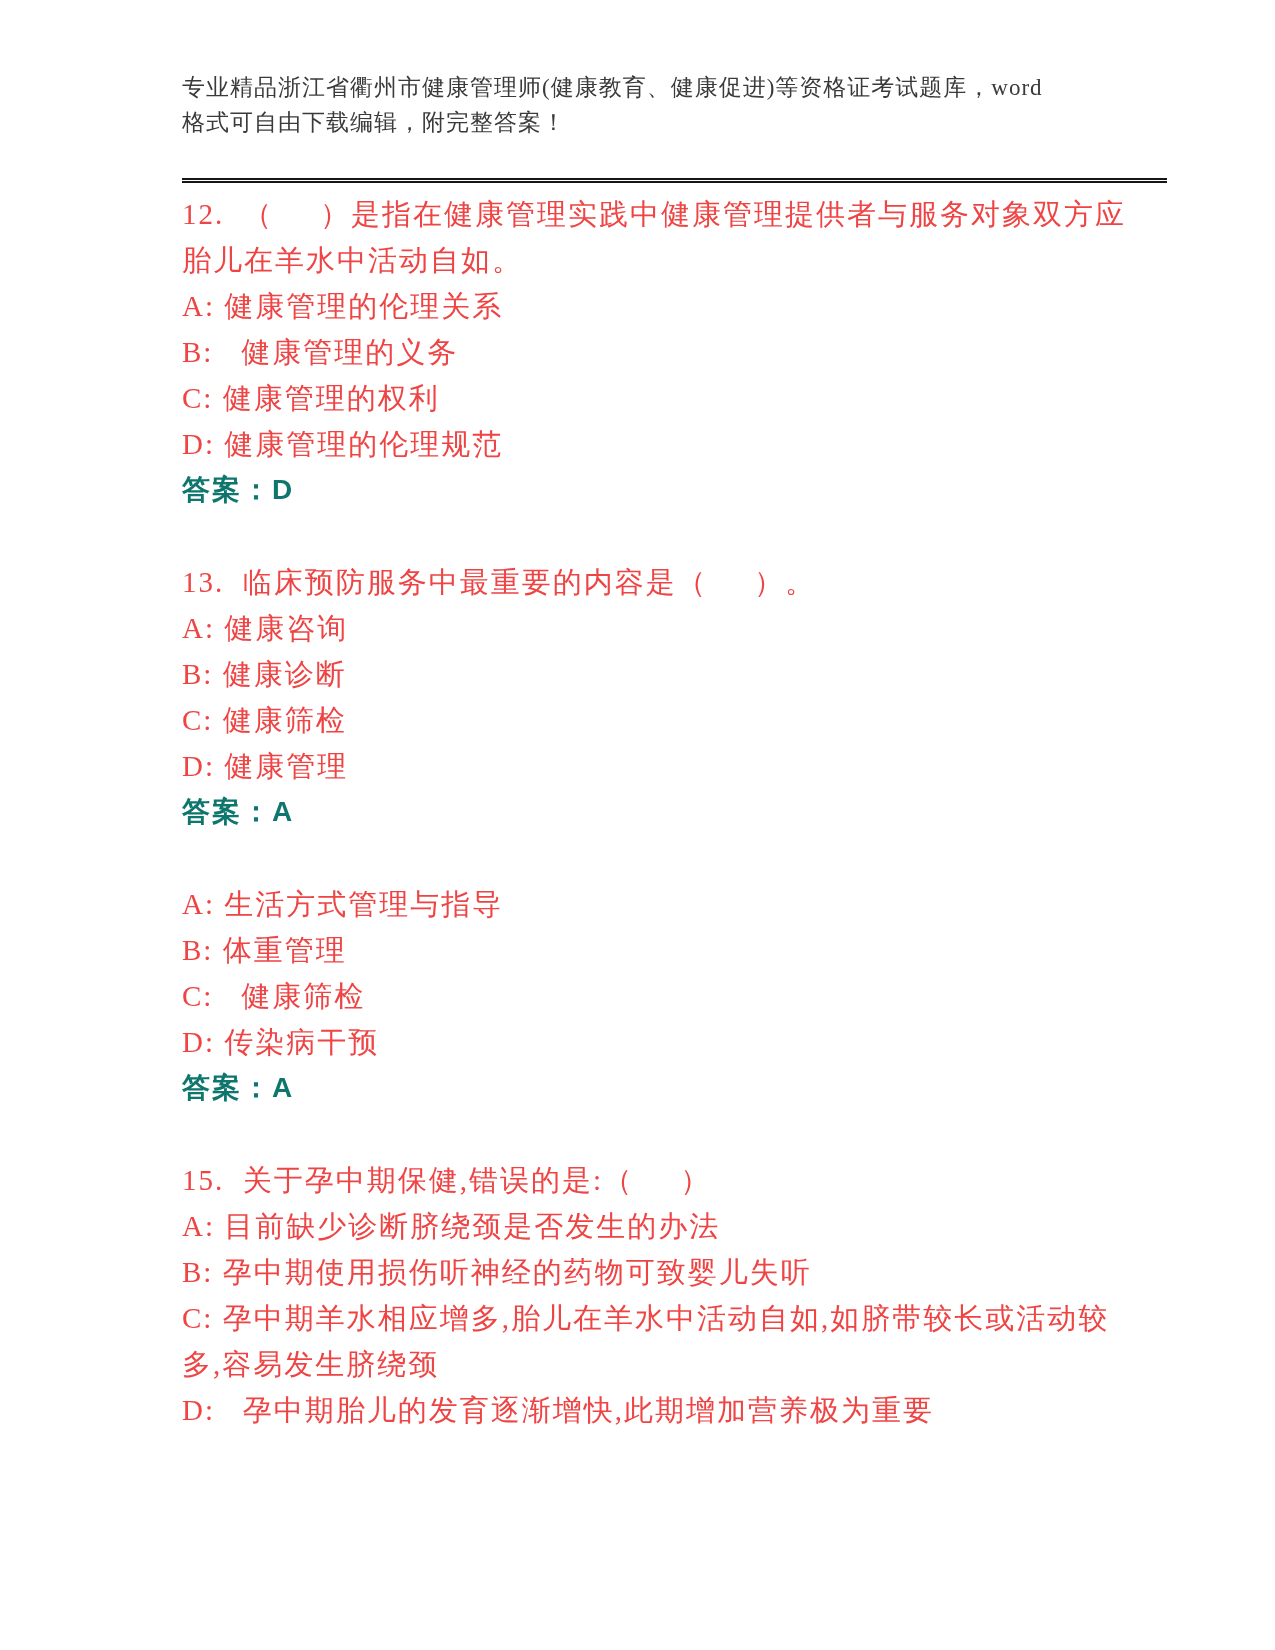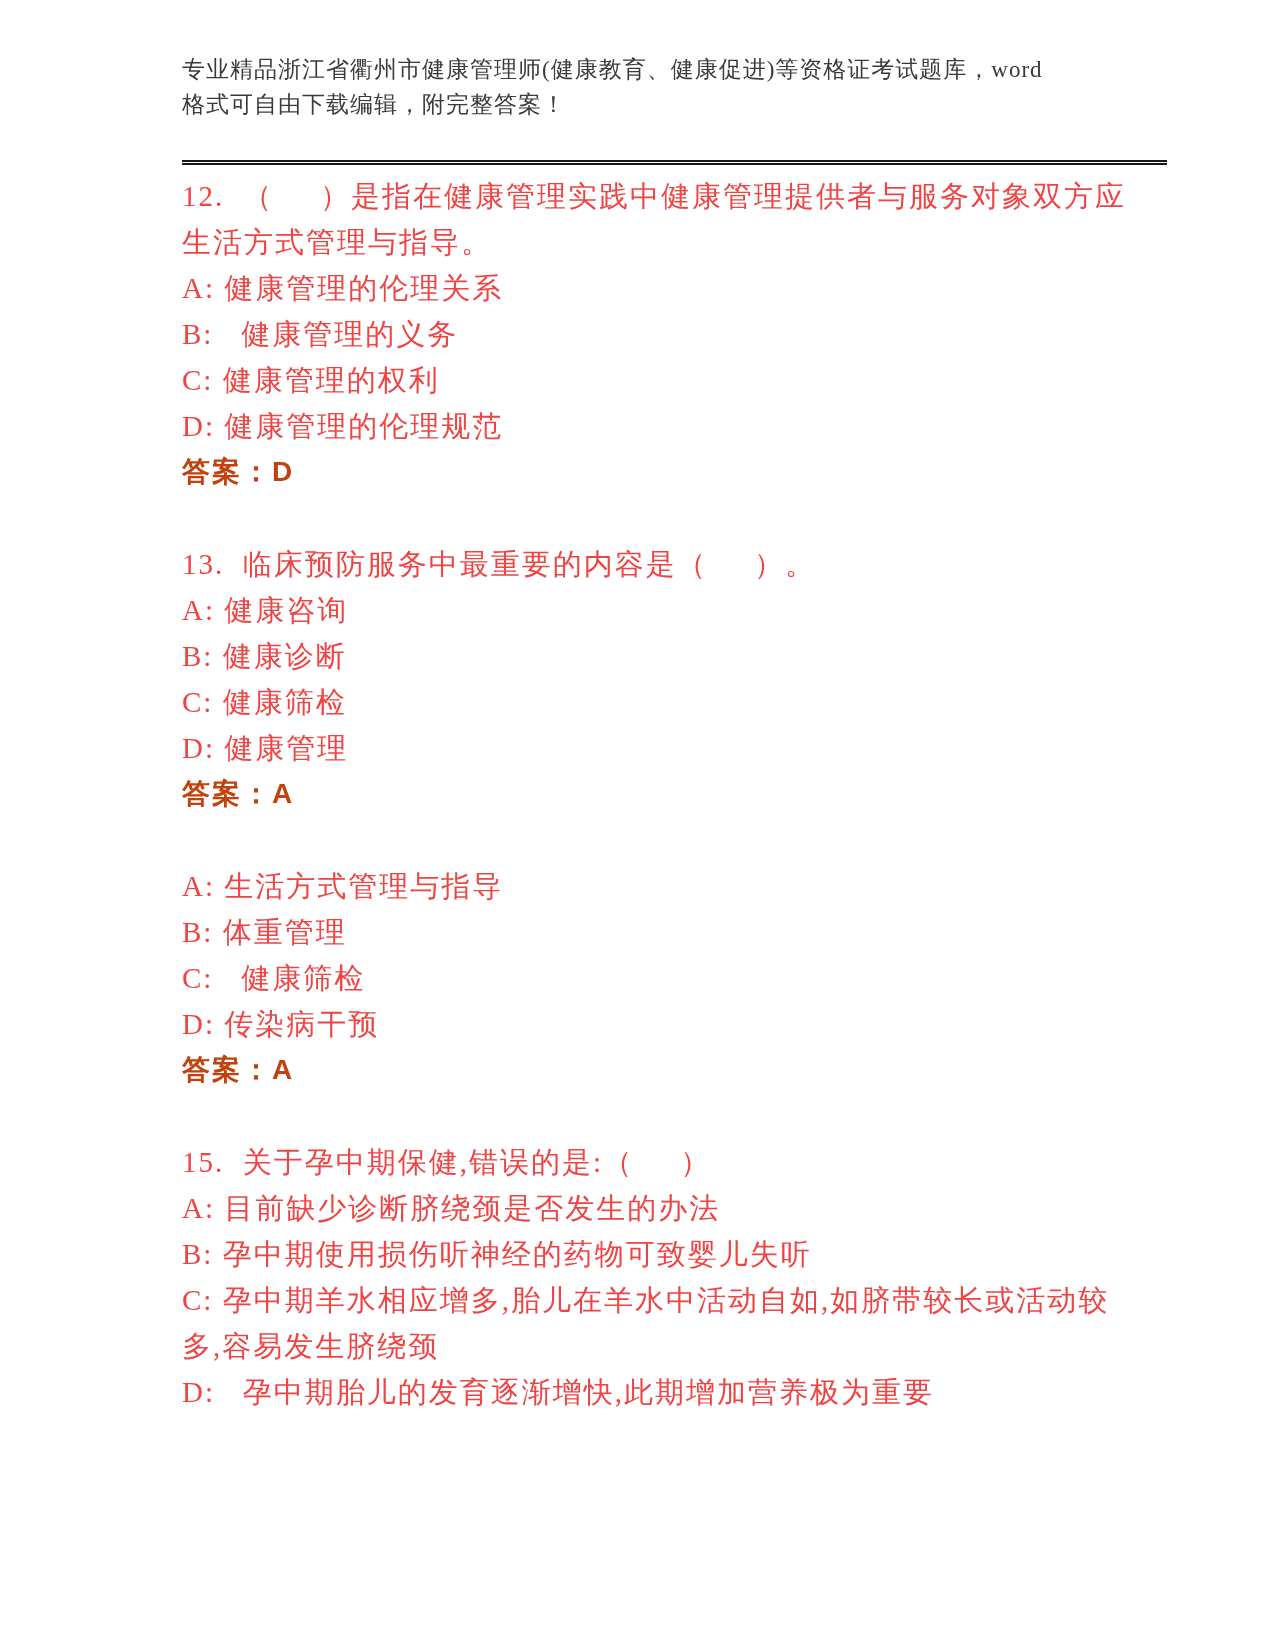--- a/index.html
+++ b/index.html
@@ -6,21 +6,21 @@
     margin: 0;
     padding: 0;
     background: #ffffff;
   }
   .page {
     position: relative;
     width: 1275px;
     height: 1650px;
     background: #ffffff;
     box-sizing: border-box;
-    padding: 52px 108px 0 182px;
+    padding: 70px 108px 0 182px;
     overflow: hidden;
     font-family: "Liberation Serif", "DejaVu Serif", serif;
     color: #2f2f2f;
   }
   .doc-header {
     font-size: 23px;
     line-height: 35px;
     color: #3a3a3a;
     letter-spacing: 1px;
   }
@@ -41,21 +41,21 @@
   .line {
     font-size: 29px;
     line-height: 46px;
     letter-spacing: 2px;
     white-space: pre-wrap;
     color: #ef4444;
   }
   .answer-line {
     font-family: "Liberation Sans", "DejaVu Sans", sans-serif;
     font-weight: 700;
-    color: #c2410c;
+    color: #0f766e;
     font-size: 28px;
     line-height: 46px;
     letter-spacing: 2px;
     white-space: pre-wrap;
   }
 </style>
 </head>
 <body>
 
 <div class="page">
@@ -64,21 +64,21 @@
     <div class="header-line">专业精品浙江省衢州市健康管理师(健康教育、健康促进)等资格证考试题库，word</div>
     <div class="header-line">格式可自由下载编辑，附完整答案！</div>
   </div>
 
   <div class="header-rule"></div>
 
   <div class="questions">
 
     <section class="question">
       <div class="line">12.  （     ）是指在健康管理实践中健康管理提供者与服务对象双方应</div>
-      <div class="line">生活方式管理与指导。</div>
+      <div class="line">胎儿在羊水中活动自如。</div>
       <div class="line">A: 健康管理的伦理关系</div>
       <div class="line">B:   健康管理的义务</div>
       <div class="line">C: 健康管理的权利</div>
       <div class="line">D: 健康管理的伦理规范</div>
       <div class="answer-line"><span>答案：</span><span>D</span></div>
     </section>
 
     <section class="question">
       <div class="line">13.  临床预防服务中最重要的内容是（     ）。</div>
       <div class="line">A: 健康咨询</div>

